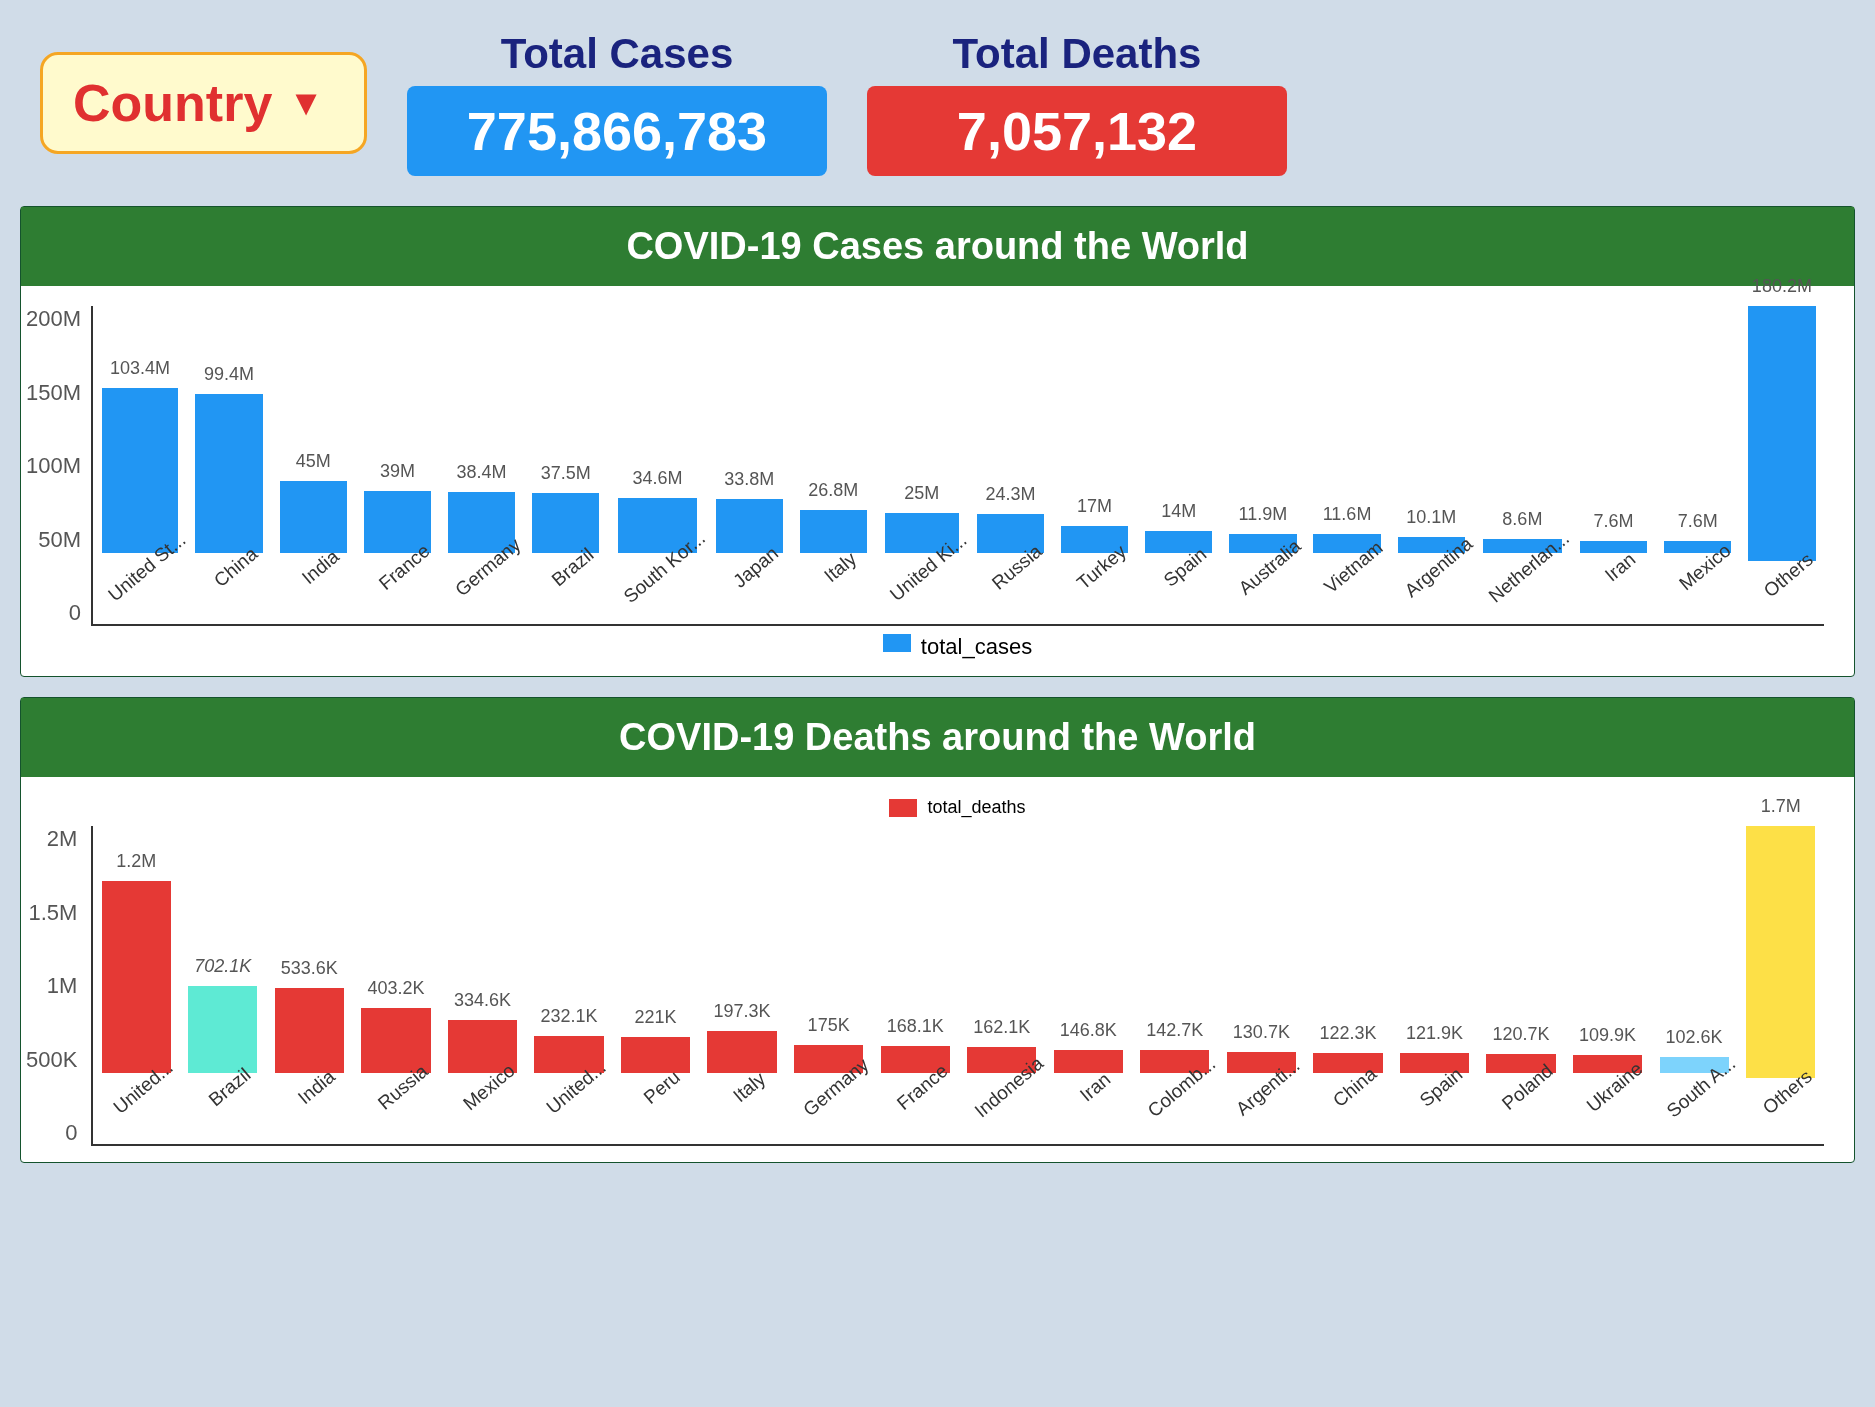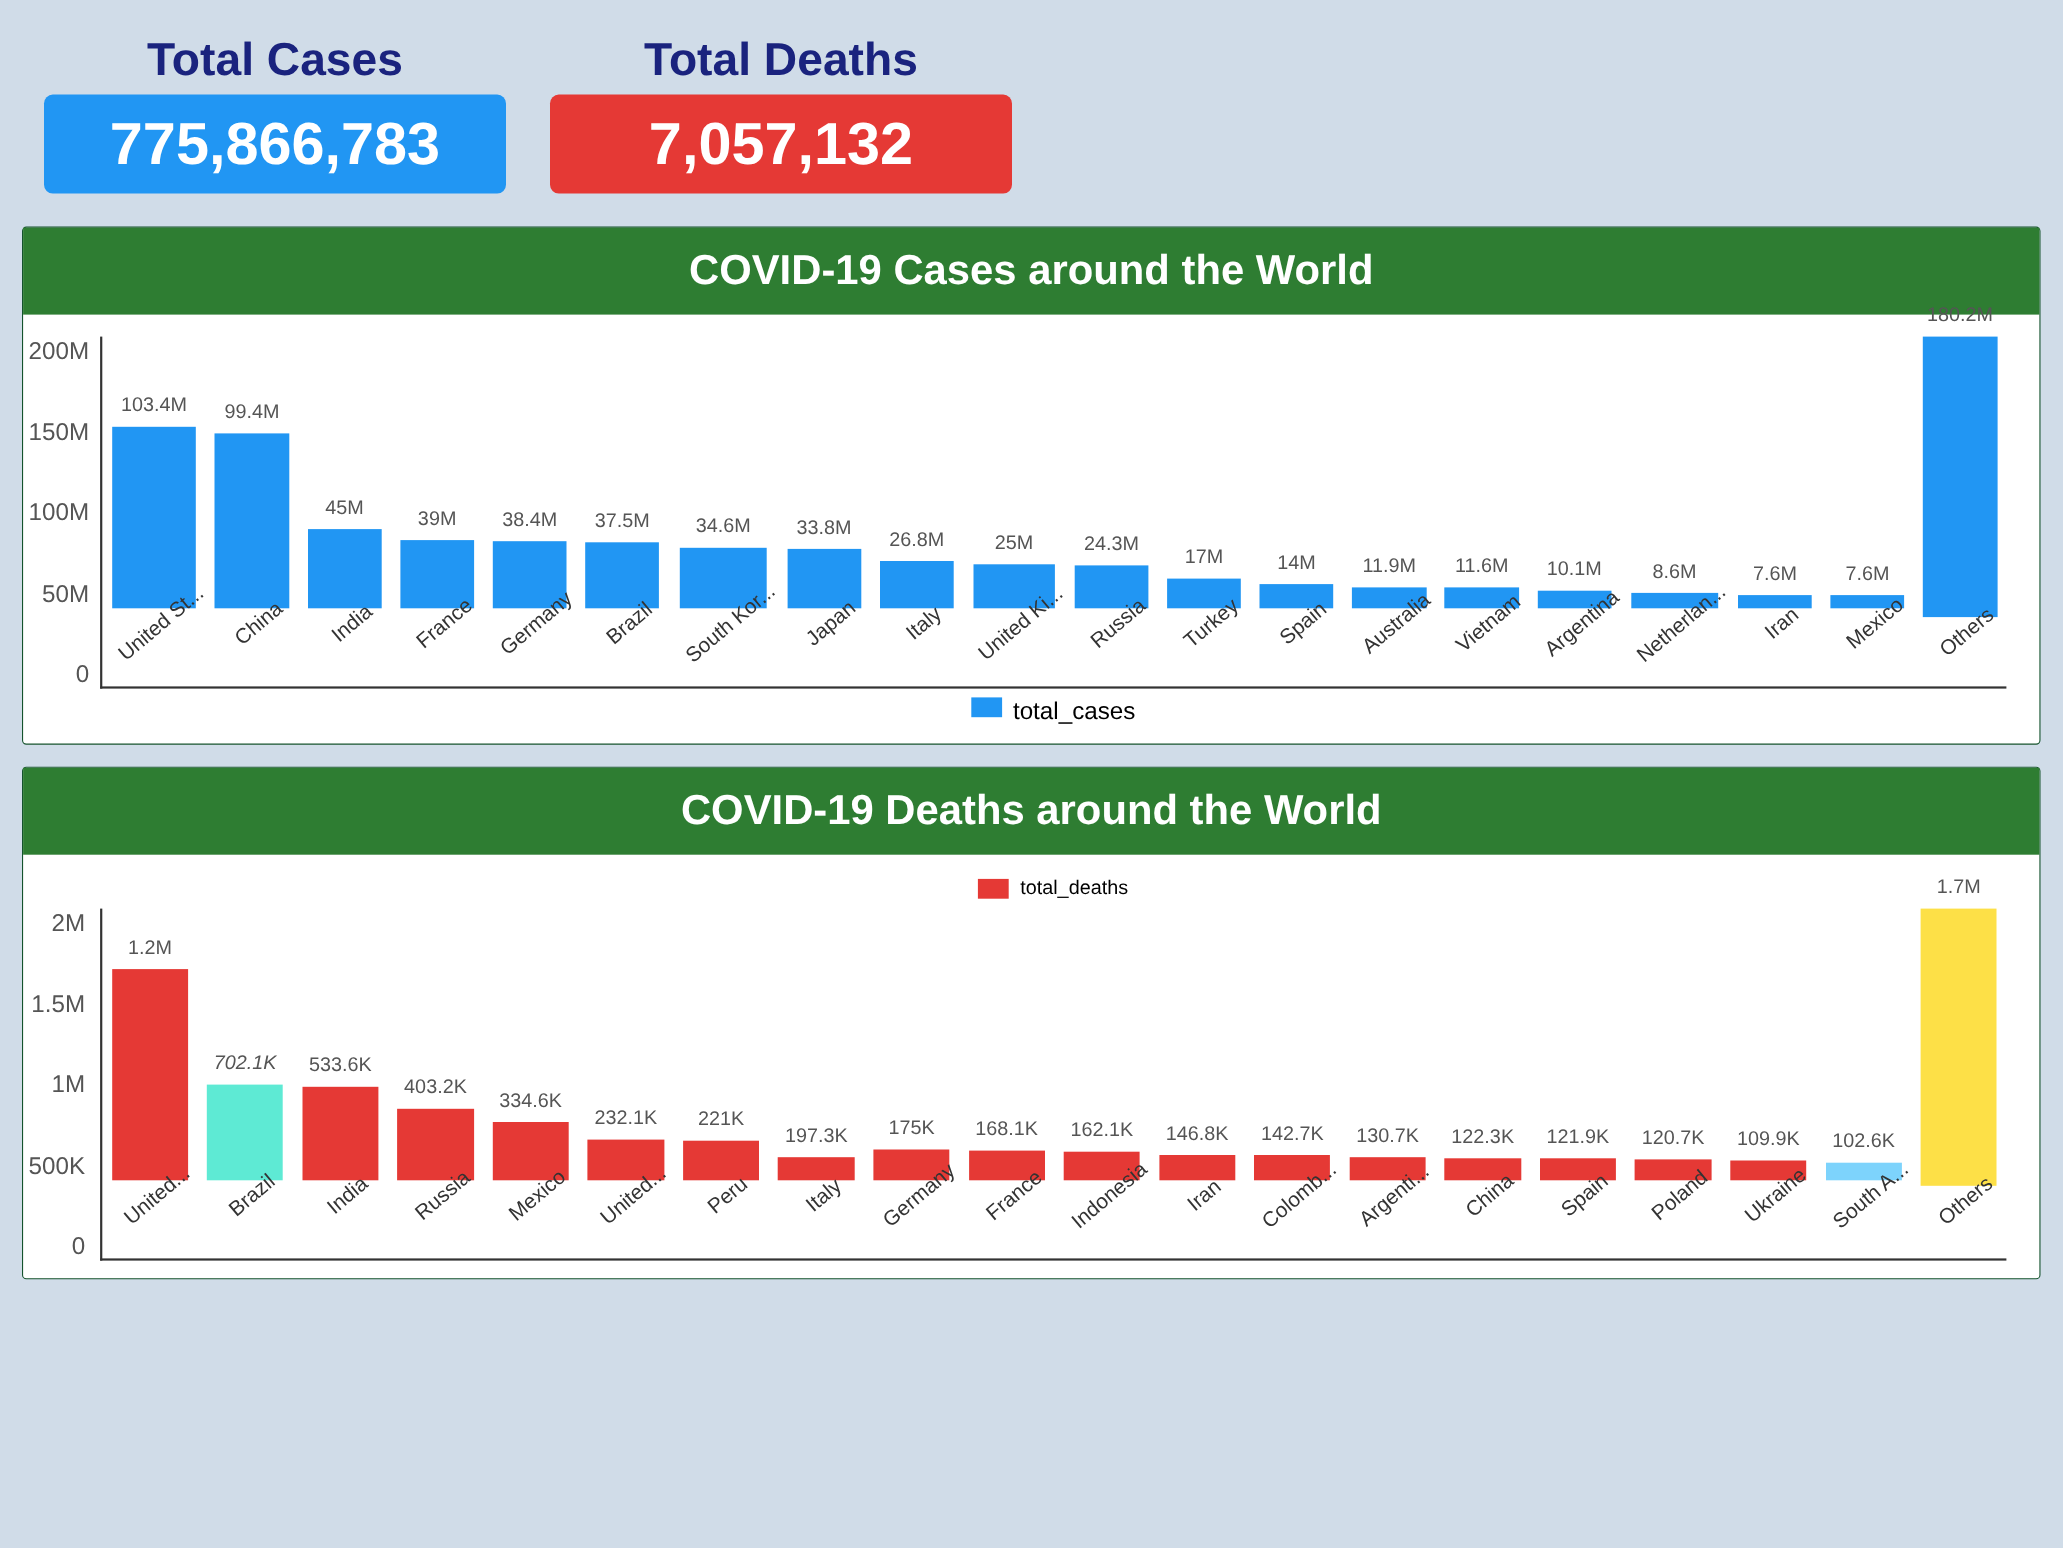--- a/index.html
+++ b/index.html
@@ -158,20 +158,24 @@
       align-items: center;
       gap: 10px;
       margin-bottom: 8px;
       font-size: 18px;
     }
   </style>
 </head>
 <body>
 
 <div class="top-section">
+  <div class="country-dropdown">
+    <span>Country</span>
+    <span class="arrow">▼</span>
+  </div>
 
   <div class="stat-block">
     <div class="stat-label">Total Cases</div>
     <div class="stat-value-box blue">775,866,783</div>
   </div>
 
   <div class="stat-block">
     <div class="stat-label">Total Deaths</div>
     <div class="stat-value-box red">7,057,132</div>
   </div>
@@ -370,21 +374,21 @@
             </div>
             <div class="bar-x-label">United...</div>
           </div>
           <div class="bar-group">
             <div class="bar" style="height: 35.52px; background: rgb(229, 57, 53); width: 80%; position: relative;">
               <div class="bar-label-top">221K</div>
             </div>
             <div class="bar-x-label">Peru</div>
           </div>
           <div class="bar-group">
-            <div class="bar" style="height: 21px; background: rgb(229, 57, 53); width: 80%; position: relative;">
+            <div class="bar" style="height: 42px; background: rgb(229, 57, 53); width: 80%; position: relative;">
               <div class="bar-label-top">197.3K</div>
             </div>
             <div class="bar-x-label">Italy</div>
           </div>
           <div class="bar-group">
             <div class="bar" style="height: 28px; background: rgb(229, 57, 53); width: 80%; position: relative;">
               <div class="bar-label-top">175K</div>
             </div>
             <div class="bar-x-label">Germany</div>
           </div>

